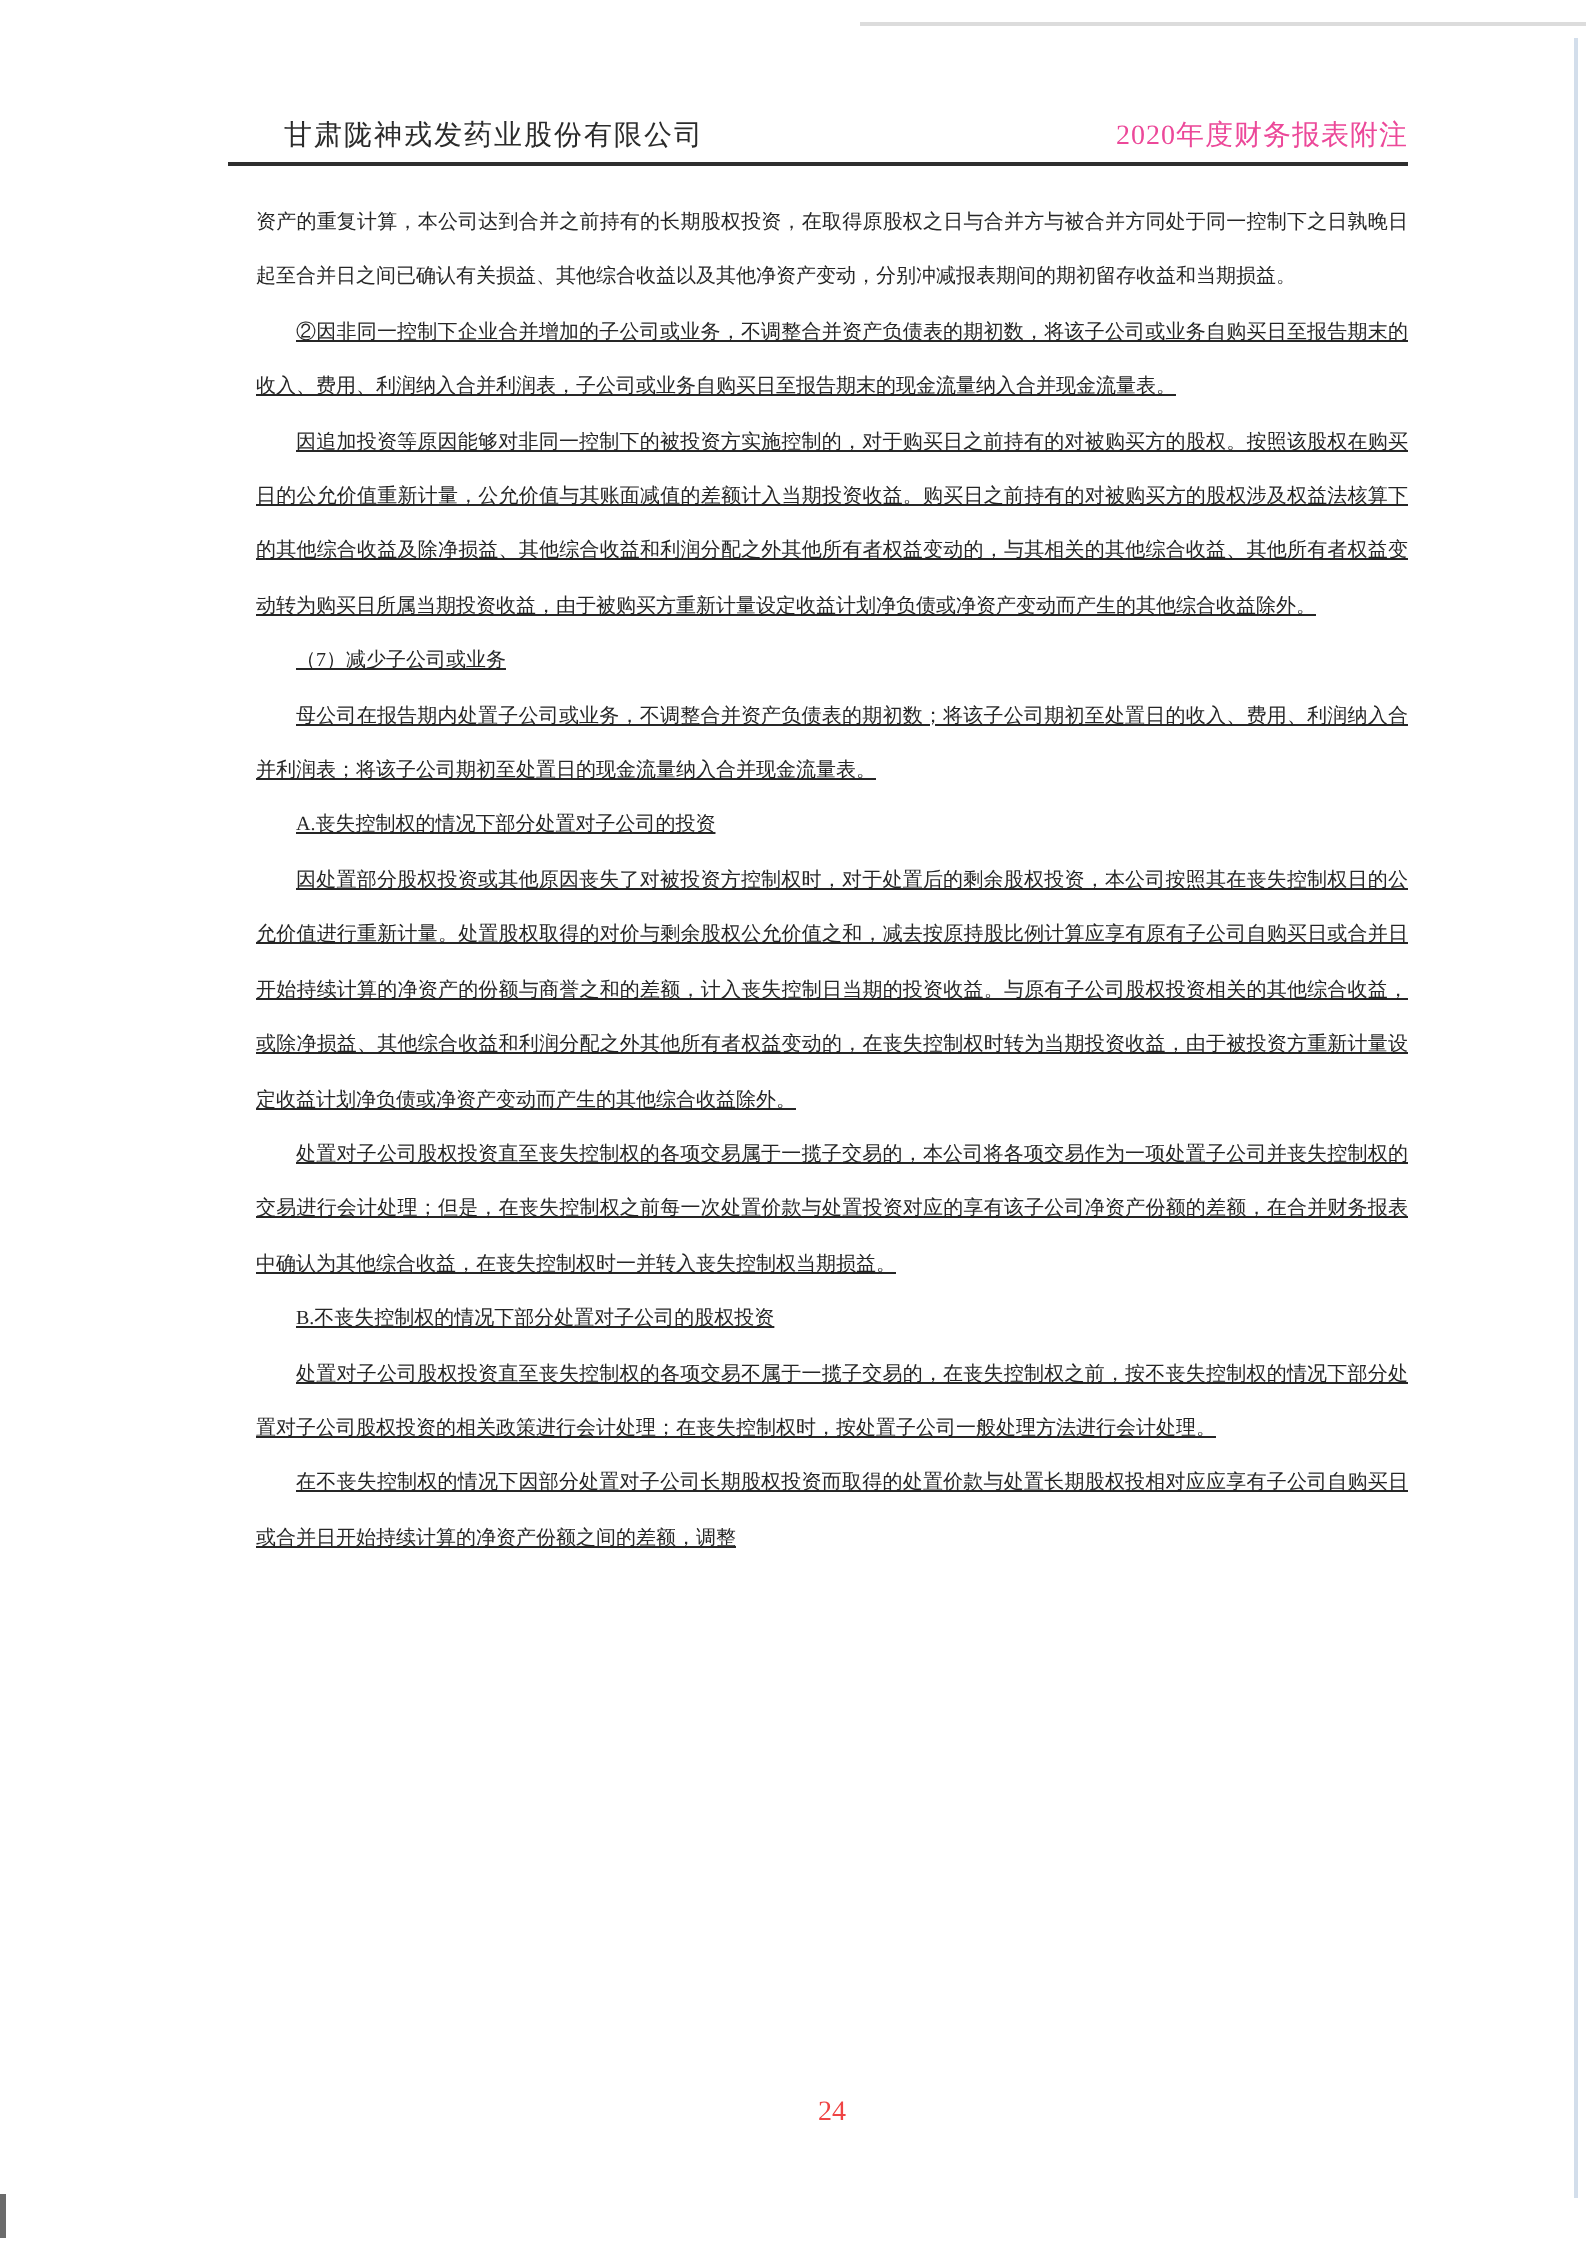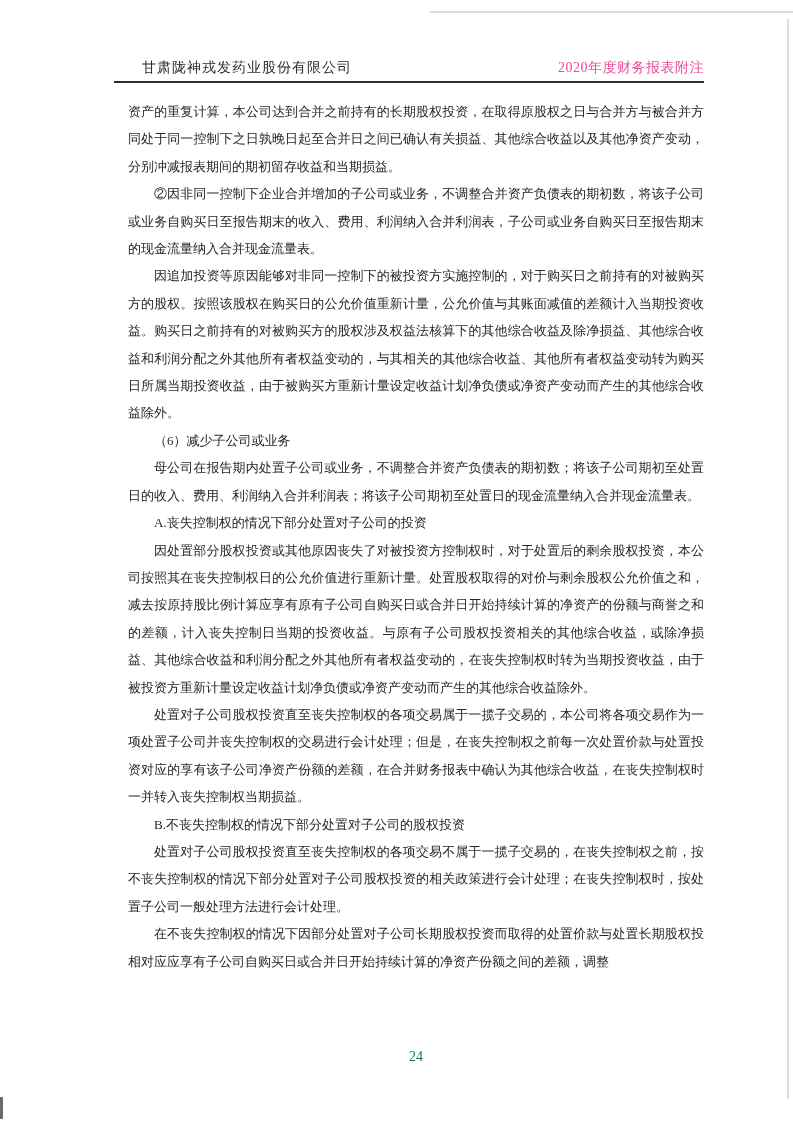--- a/index.html
+++ b/index.html
@@ -41,40 +41,41 @@
     top: 70px;
     width: 590px;
     height: 2px;
     background: #2e2e2e;
   }
   .body-text {
     position: absolute;
     left: 128px;
     top: 87px;
     width: 576px;
-    font-size: 13px;
+    font-size: 10px;
     line-height: 27.4px;
     text-align: justify;
     color: #262626;
   }
   .body-text p {
     margin: 0;
     padding: 0;
   }
   .body-text p.indent {
     text-indent: 2em;
+    text-decoration: underline;
   }
   .footer-pagenum {
     position: absolute;
     left: 128px;
     top: 1038px;
     width: 576px;
     text-align: center;
     font-size: 14px;
-    color: #15803d;
+    color: #ef4444;
   }
   
   .artifact-top-streak {
     position: absolute;
     left: 430px;
     top: 0;
     width: 363px;
     height: 2px;
     background: rgba(60,60,60,0.18);
   }
@@ -111,21 +112,21 @@
   <div class="header-left">甘肃陇神戎发药业股份有限公司</div>
 
   <div class="header-right">2020年度财务报表附注</div>
 
   <div class="header-rule"></div>
 
   <div class="body-text">
       <p class="">资产的重复计算，本公司达到合并之前持有的长期股权投资，在取得原股权之日与合并方与被合并方同处于同一控制下之日孰晚日起至合并日之间已确认有关损益、其他综合收益以及其他净资产变动，分别冲减报表期间的期初留存收益和当期损益。</p>
       <p class="indent">②因非同一控制下企业合并增加的子公司或业务，不调整合并资产负债表的期初数，将该子公司或业务自购买日至报告期末的收入、费用、利润纳入合并利润表，子公司或业务自购买日至报告期末的现金流量纳入合并现金流量表。</p>
       <p class="indent">因追加投资等原因能够对非同一控制下的被投资方实施控制的，对于购买日之前持有的对被购买方的股权。按照该股权在购买日的公允价值重新计量，公允价值与其账面减值的差额计入当期投资收益。购买日之前持有的对被购买方的股权涉及权益法核算下的其他综合收益及除净损益、其他综合收益和利润分配之外其他所有者权益变动的，与其相关的其他综合收益、其他所有者权益变动转为购买日所属当期投资收益，由于被购买方重新计量设定收益计划净负债或净资产变动而产生的其他综合收益除外。</p>
-      <p class="indent">（6）减少子公司或业务</p>
+      <p class="indent">（7）减少子公司或业务</p>
       <p class="indent">母公司在报告期内处置子公司或业务，不调整合并资产负债表的期初数；将该子公司期初至处置日的收入、费用、利润纳入合并利润表；将该子公司期初至处置日的现金流量纳入合并现金流量表。</p>
       <p class="indent">A.丧失控制权的情况下部分处置对子公司的投资</p>
       <p class="indent">因处置部分股权投资或其他原因丧失了对被投资方控制权时，对于处置后的剩余股权投资，本公司按照其在丧失控制权日的公允价值进行重新计量。处置股权取得的对价与剩余股权公允价值之和，减去按原持股比例计算应享有原有子公司自购买日或合并日开始持续计算的净资产的份额与商誉之和的差额，计入丧失控制日当期的投资收益。与原有子公司股权投资相关的其他综合收益，或除净损益、其他综合收益和利润分配之外其他所有者权益变动的，在丧失控制权时转为当期投资收益，由于被投资方重新计量设定收益计划净负债或净资产变动而产生的其他综合收益除外。</p>
       <p class="indent">处置对子公司股权投资直至丧失控制权的各项交易属于一揽子交易的，本公司将各项交易作为一项处置子公司并丧失控制权的交易进行会计处理；但是，在丧失控制权之前每一次处置价款与处置投资对应的享有该子公司净资产份额的差额，在合并财务报表中确认为其他综合收益，在丧失控制权时一并转入丧失控制权当期损益。</p>
       <p class="indent">B.不丧失控制权的情况下部分处置对子公司的股权投资</p>
       <p class="indent">处置对子公司股权投资直至丧失控制权的各项交易不属于一揽子交易的，在丧失控制权之前，按不丧失控制权的情况下部分处置对子公司股权投资的相关政策进行会计处理；在丧失控制权时，按处置子公司一般处理方法进行会计处理。</p>
       <p class="indent">在不丧失控制权的情况下因部分处置对子公司长期股权投资而取得的处置价款与处置长期股权投相对应应享有子公司自购买日或合并日开始持续计算的净资产份额之间的差额，调整</p>
     </div>
 
   <div class="footer-pagenum">24</div>

